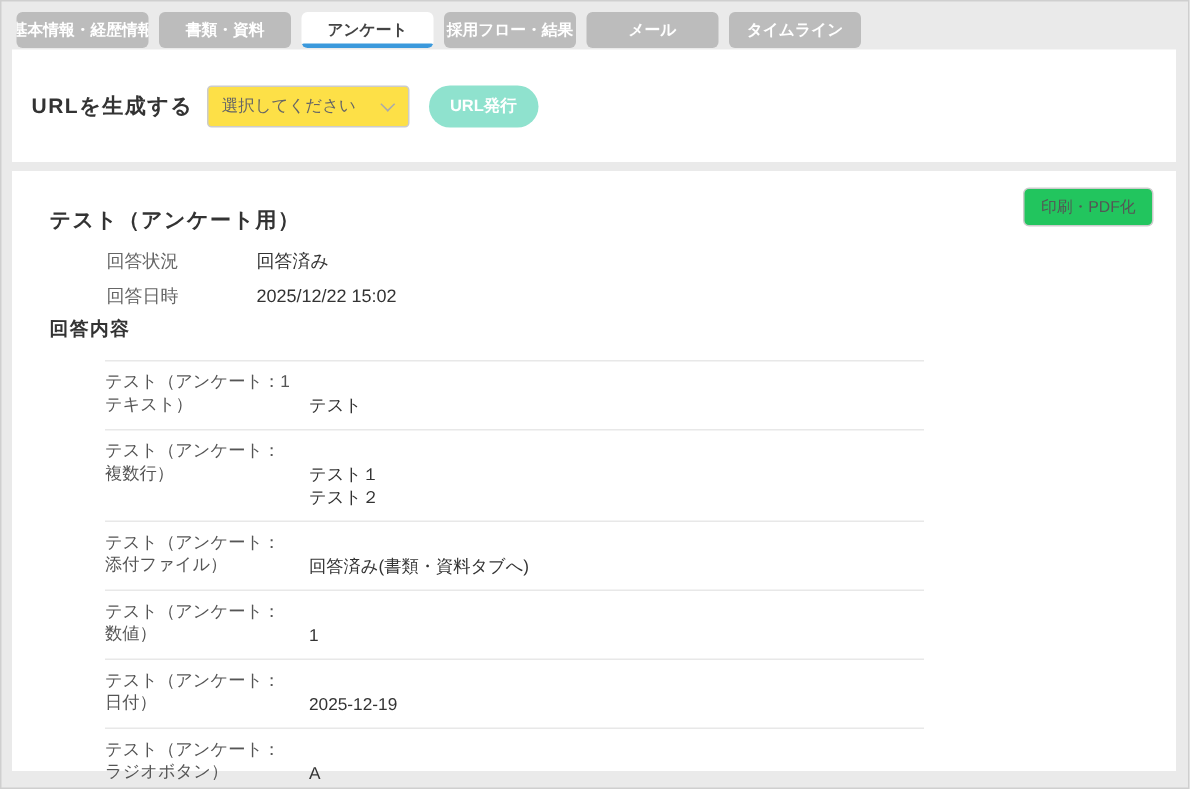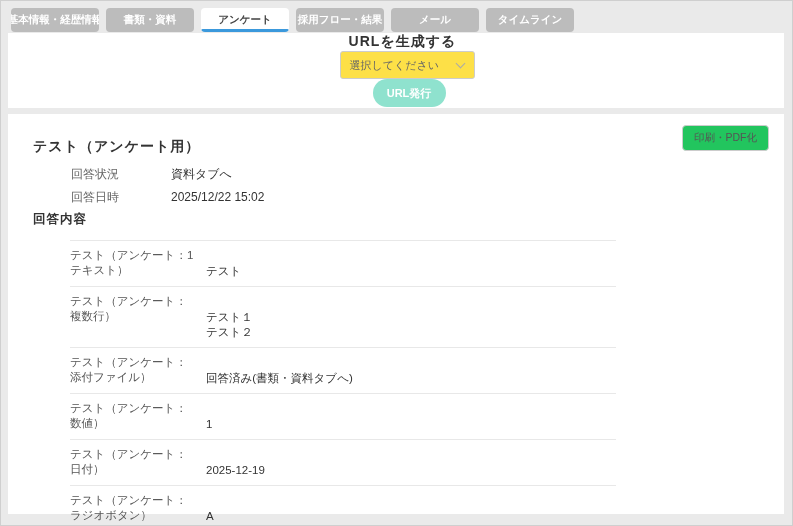--- a/index.html
+++ b/index.html
@@ -32,21 +32,21 @@
   .tab.active::after {
     content:""; position:absolute; left:0; right:0; bottom:0;
     height:3px; background:#3b99dc; border-radius:2px;
   }
 
   
   .panel {
     position:absolute; left:7px; width:776px;
     background:#ffffff;
   }
-  .panel-url { top:32px; height:75px; display:flex; align-items:center; padding-left:13px;flex-direction:column; }
+  .panel-url { top:32px; height:75px; display:flex; align-items:center; padding-left:13px; }
   .panel-survey { top:113px; height:400px; }
 
   
   .url-label { font-size:14px; font-weight:600; color:#333; letter-spacing:1px; }
   .select-box {
     margin-left:9px; width:135px; height:28px;
     border:1px solid #cccccc; border-radius:3px; background:#fde047;
     display:flex; align-items:center; padding:0 9px;
     font-size:11px; color:#666; cursor:pointer; position:relative;
   }
@@ -117,21 +117,21 @@
   <button class="issue-btn">URL発行</button>
 </section>
 
 <section class="panel panel-survey">
   <h2 class="survey-title">テスト（アンケート用）</h2>
   <button class="print-btn">印刷・PDF化</button>
 
   <div class="meta">
     <div class="meta-row">
       <span class="meta-label">回答状況</span>
-      <span class="meta-value">資料タブへ</span>
+      <span class="meta-value">回答済み</span>
     </div>
     <div class="meta-row">
       <span class="meta-label">回答日時</span>
       <span class="meta-value">2025/12/22 15:02</span>
     </div>
   </div>
 
   <h3 class="answers-heading">回答内容</h3>
 
   <div class="answers-table">

